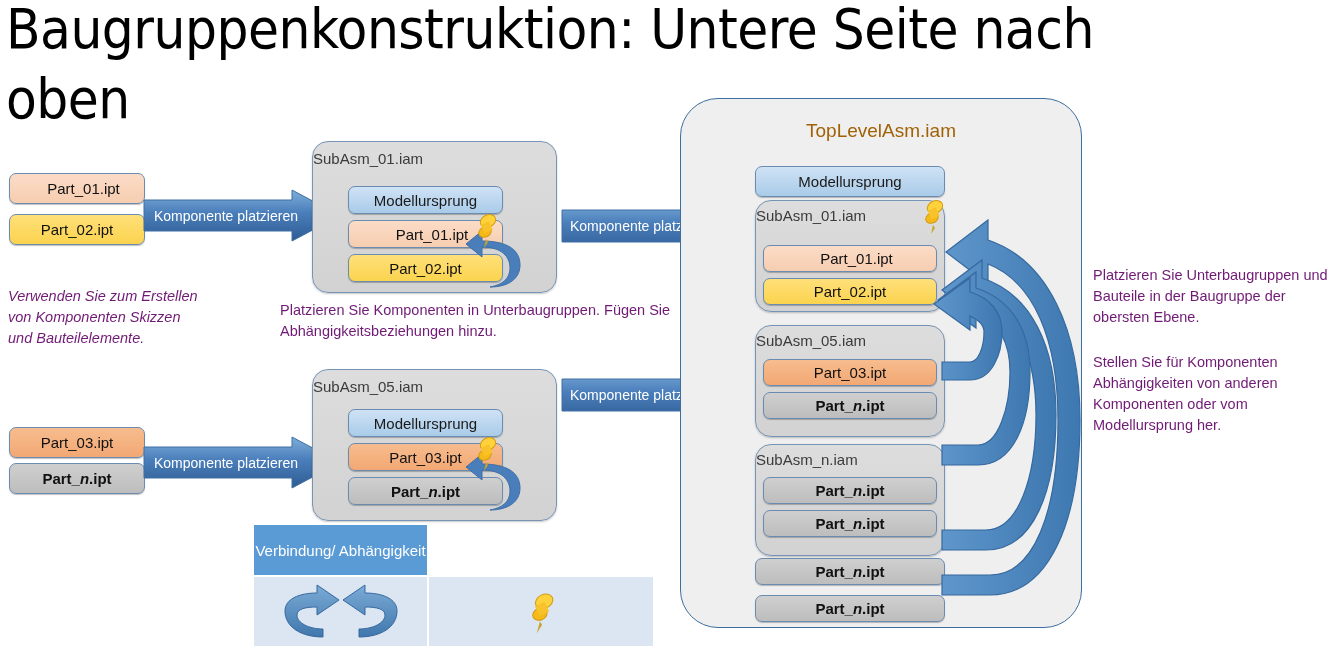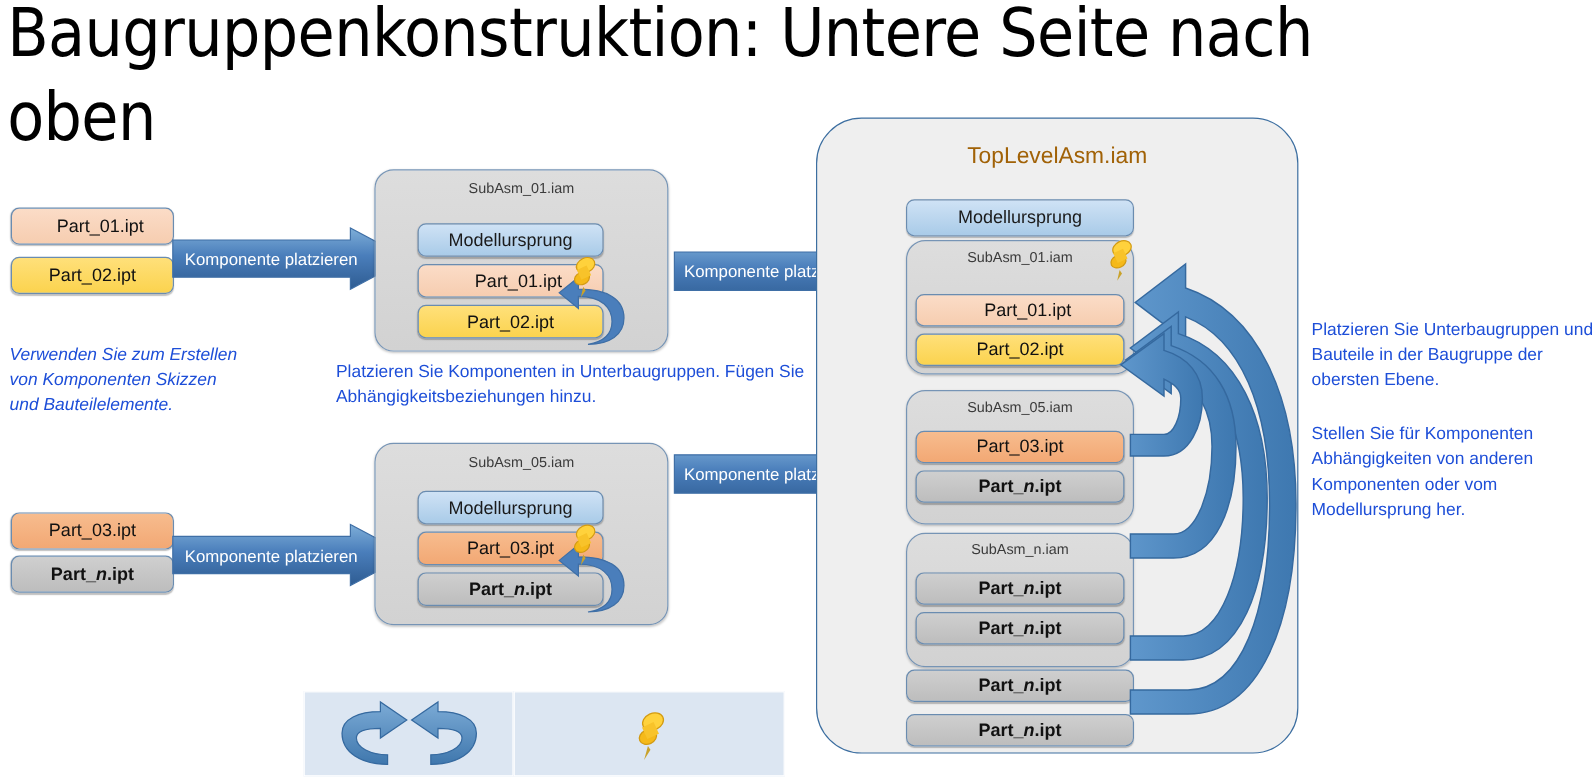--- a/index.html
+++ b/index.html
@@ -35,21 +35,21 @@
 
   
   .asmbox{
     box-sizing:border-box;
     background:linear-gradient(180deg,#dddddd 0%,#d2d2d2 100%);
     border:1px solid #7694b5;
     border-radius:16px;
     box-shadow:0 1px 2px rgba(0,0,0,.22);
   }
   .asmbox .cap{
-    text-align:center;font-size:12px;color:#3b3b3b;
+    text-align:left;font-size:15px;color:#3b3b3b;
   }
 
   
   #toplevel{
     left:680px;top:98px;width:402px;height:530px;
     box-sizing:border-box;
     background:#efefef;
     border:1.5px solid #3c6ea0;
     border-radius:38px;
   }
@@ -59,21 +59,21 @@
   }
 
   
   .blockarrow{pointer-events:none;}
   .blockarrow text{
     font-family:"Liberation Sans","DejaVu Sans",sans-serif;
     fill:#ffffff;font-size:14px;
   }
 
   
-  .note{font-size:14.5px;line-height:21px;color:#1d4ed8;}
+  .note{font-size:14.5px;line-height:21px;color:#701a75;}
 
   
   #legend{left:253px;top:524px;width:401px;height:123px;}
   .lg-head{
     box-sizing:border-box;
     background:#5b9bd5;color:#fff;
     font-size:15px;line-height:19px;text-align:center;
     display:flex;align-items:center;justify-content:center;
     border:1px solid #ffffff;
   }
@@ -256,20 +256,23 @@
 </svg>
 
 <div class="abs note" style="left:1093px;top:265px;width:235px;">
   <span>Platzieren Sie Unterbaugruppen und Bauteile in der Baugruppe der obersten Ebene.</span>
 </div>
 <div class="abs note" style="left:1093px;top:352px;width:235px;">
   <span>Stellen Sie für Komponenten Abhängigkeiten von anderen Komponenten oder vom Modellursprung her.</span>
 </div>
 
 <div class="abs" id="legend">
+  <div class="lg-head abs" style="left:0;top:0;width:175px;height:52px;">
+    <span>Verbindung/ Abhängigkeit</span>
+  </div>
 
   <div class="lg-cell abs" style="left:0;top:52px;width:175px;height:71px;">
     <svg width="128" height="58" viewBox="0 0 128 58">
       <defs>
         <linearGradient id="lgA" x1="0" y1="0" x2="0" y2="1">
           <stop offset="0%" stop-color="#7cabd6"></stop>
           <stop offset="100%" stop-color="#3f77ad"></stop>
         </linearGradient>
       </defs>
 

